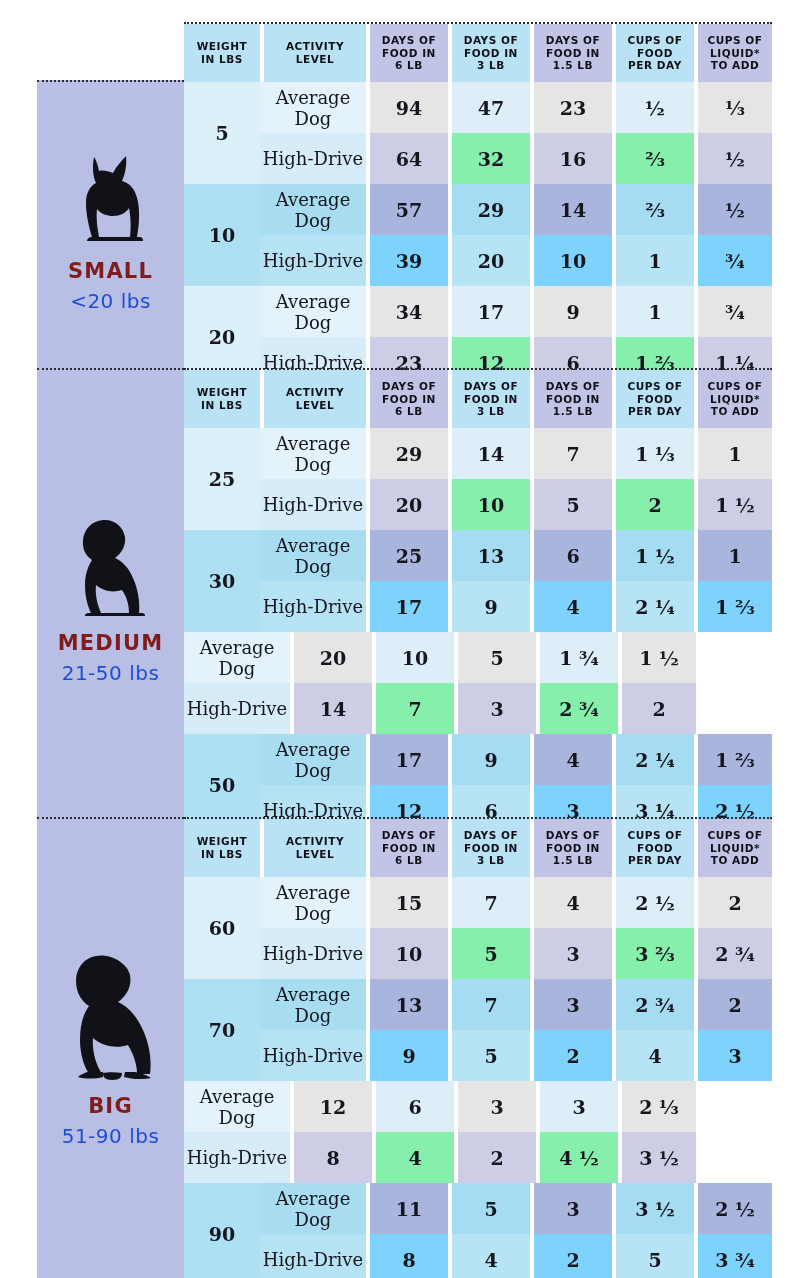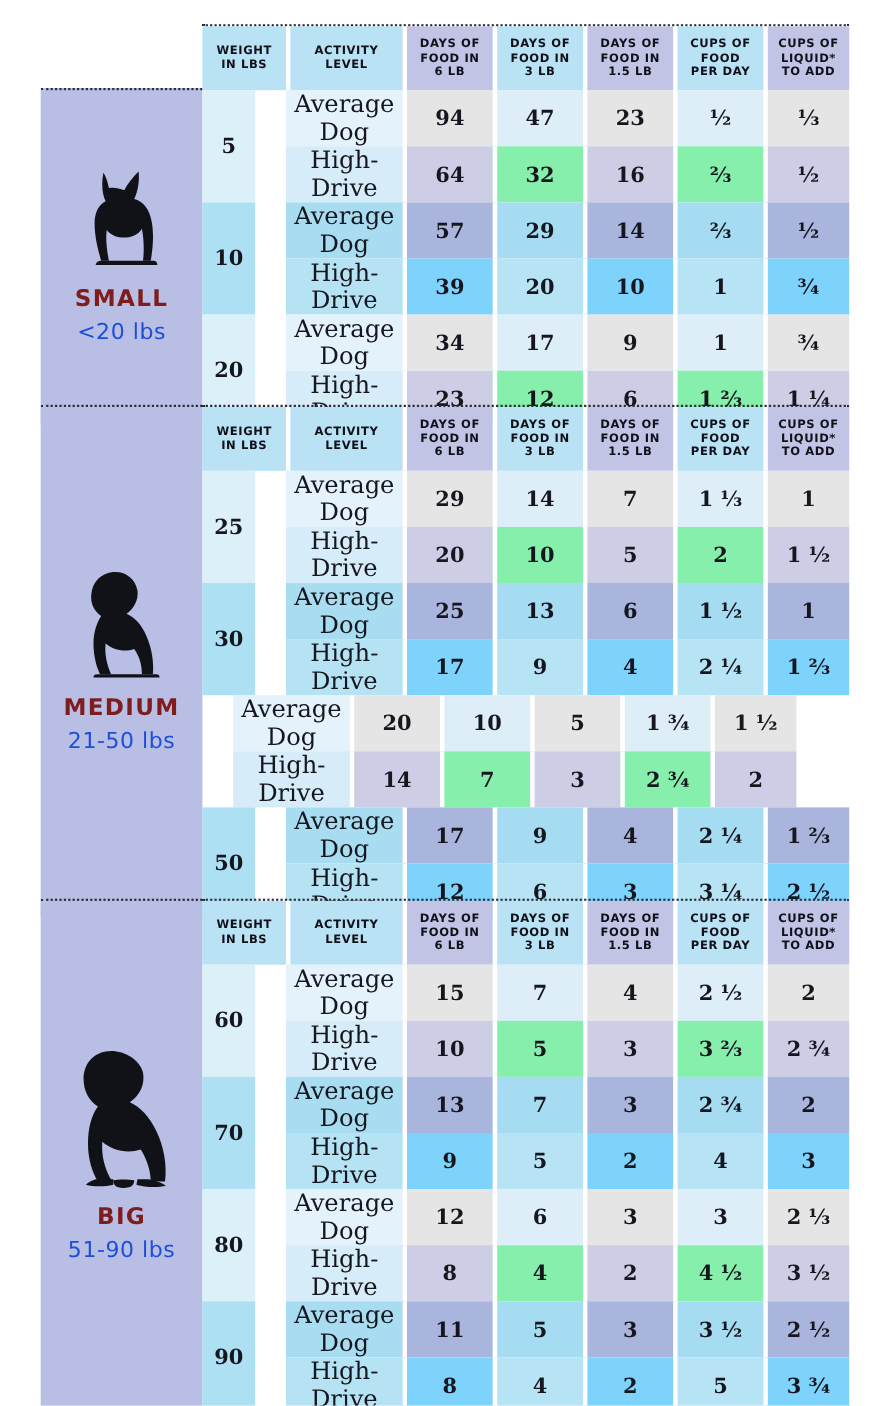--- a/index.html
+++ b/index.html
@@ -104,23 +104,22 @@
   .hdr.peri  { background: #c2c4e6; }
 
   
   .bcell {
     height: 51px;
     font-family: "DejaVu Serif", serif;
     font-size: 19px;
     font-weight: normal;
   }
   .bcell.act {
-    font-size: 22px;
+    font-size: 18px;
     justify-content: center;
-    margin-left: 28px;
   }
   .bcell.num { font-weight: bold; font-size: 19px; }
   .wcell {
     font-family: "DejaVu Serif", serif;
     font-size: 19px;
     font-weight: bold;
   }
 
   
   
@@ -705,21 +704,20 @@
             <div class="cell bcell num c-cups cy-m-b">
               <span class="frac">4</span>
             </div>
             <div class="cell bcell num c-liq pw-m-b">
               <span class="frac">3</span>
             </div>
           </div>
         </div>
       </div>
       <div class="wgroup">
-        <div class="cell wlabel wcell c-weight wt-l" style="height:102px">80</div>
         <div class="wrows">
           <div class="row">
             <div class="cell bcell act c-activity ac-l-a">Average Dog</div>
             <div class="cell bcell num c-d6 pw-l-a">
               <span class="frac">12</span>
             </div>
             <div class="cell bcell num c-d3 cy-l-a">
               <span class="frac">6</span>
             </div>
             <div class="cell bcell num c-d15 pw-l-a">

